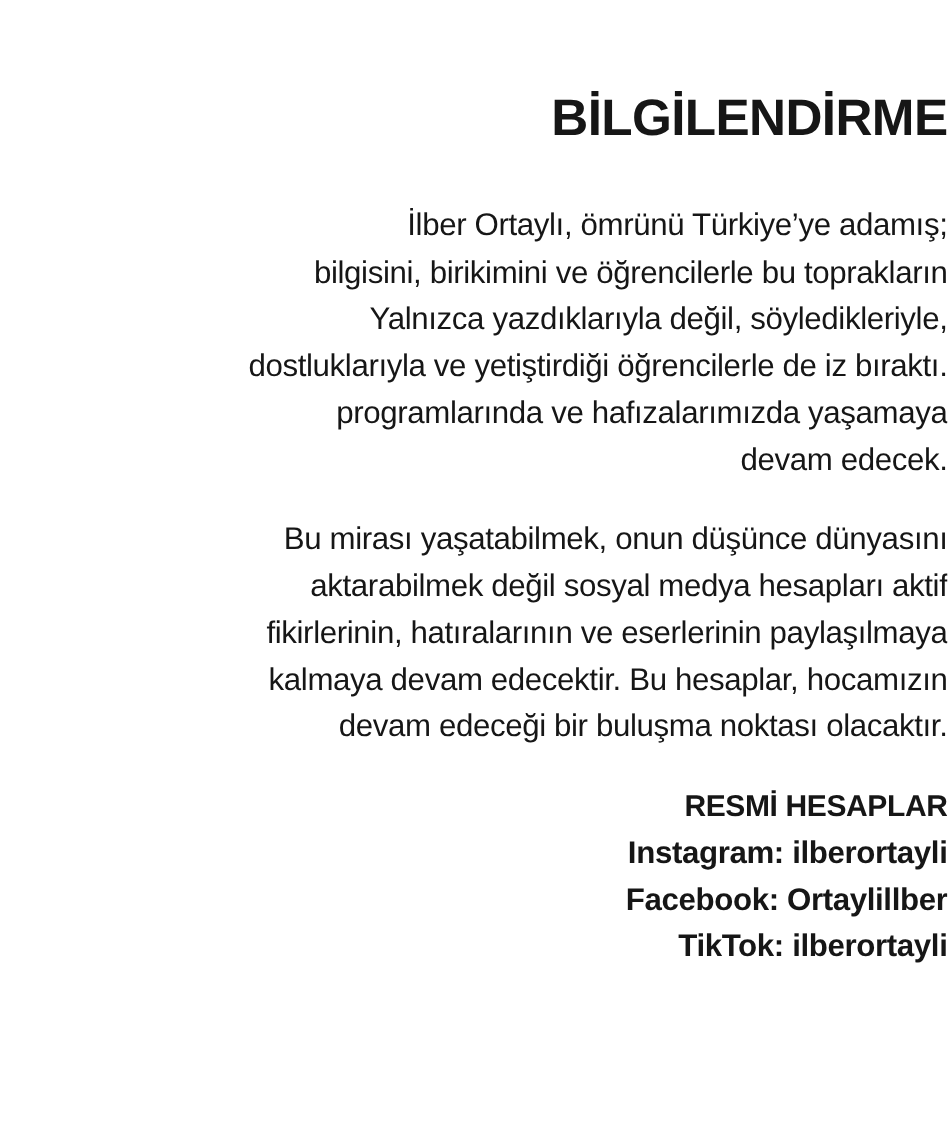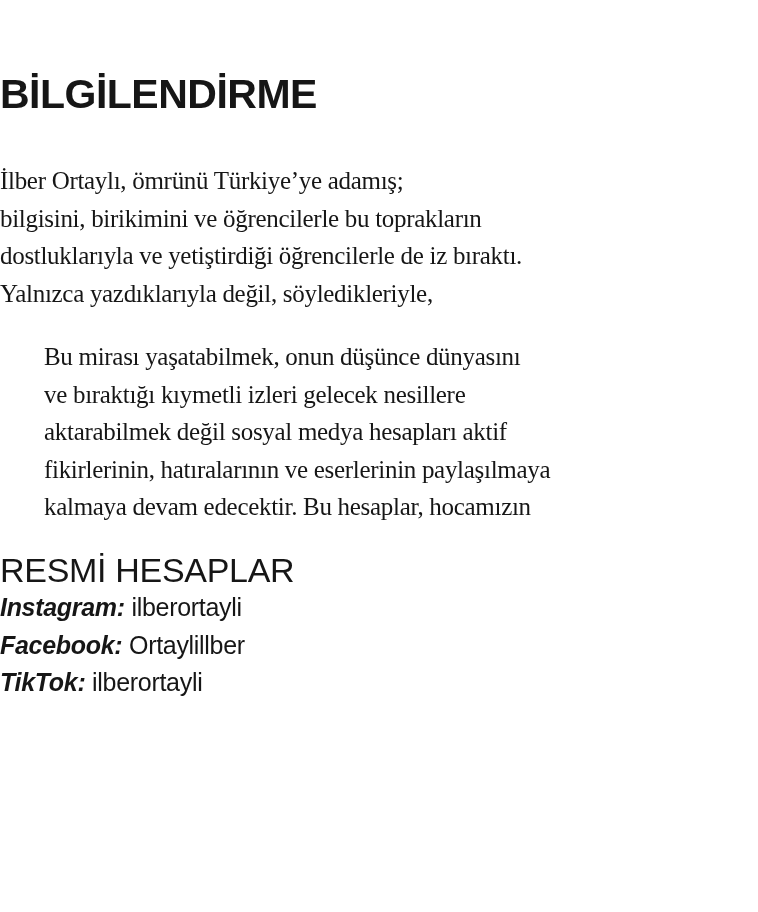--- a/index.html
+++ b/index.html
@@ -10,85 +10,85 @@
   .page {
     width: 758px;
     height: 912px;
     margin: 0 auto;
     background: #ffffff;
     color: #161616;
     font-family: "Liberation Sans", sans-serif;
     box-sizing: border-box;
     padding-top: 70px;
     overflow: hidden;
-    text-align: left;
+    text-align: right;
   }
   .title {
     font-size: 41px;
     font-weight: 800;
     letter-spacing: -0.5px;
     line-height: 48px;
     margin: 0 0 44px 0;
   }
   .para {
     margin: 0;
-    font-family: Liberation Serif, serif;
   }
   .para + .para {
     margin-top: 26px;
     padding-left: 44px;
   }
   .line {
     font-size: 25px;
     line-height: 37.5px;
     white-space: nowrap;
     letter-spacing: -0.3px;
   }
   .accounts {
     margin-top: 26px;
   }
   .accounts-heading {
-    font-size: 34px;
-    font-weight: 400;
+    font-size: 24px;
+    font-weight: 700;
     line-height: 37.5px;
     letter-spacing: -0.3px;
   }
   .account-row {
     font-size: 25px;
     line-height: 37.5px;
     letter-spacing: -0.3px;
   }
   .account-label {
     font-weight: 800;
-    font-style: italic;
   }
   .account-value {
-    font-weight: 400;
+    font-weight: 700;
   }
 </style>
 </head>
 <body>
 
 <div class="page">
 
   <h1 class="title">BİLGİLENDİRME</h1>
 
   <div class="para">
     <div class="line">İlber Ortaylı, ömrünü Türkiye’ye adamış;</div>
     <div class="line">bilgisini, birikimini ve öğrencilerle bu toprakların</div>
+    <div class="line">Yalnızca yazdıklarıyla değil, söyledikleriyle,</div>
     <div class="line">dostluklarıyla ve yetiştirdiği öğrencilerle de iz bıraktı.</div>
-    <div class="line">Yalnızca yazdıklarıyla değil, söyledikleriyle,</div>
+    <div class="line">programlarında ve hafızalarımızda yaşamaya</div>
+    <div class="line">devam edecek.</div>
   </div>
 
   <div class="para">
     <div class="line">Bu mirası yaşatabilmek, onun düşünce dünyasını</div>
-    <div class="line">ve bıraktığı kıymetli izleri gelecek nesillere</div>
     <div class="line">aktarabilmek değil sosyal medya hesapları aktif</div>
     <div class="line">fikirlerinin, hatıralarının ve eserlerinin paylaşılmaya</div>
     <div class="line">kalmaya devam edecektir. Bu hesaplar, hocamızın</div>
+    <div class="line">devam edeceği bir buluşma noktası olacaktır.</div>
   </div>
 
   <div class="accounts">
     <div class="accounts-heading">RESMİ HESAPLAR</div>
 
     <div class="account-row">
       <span class="account-label">Instagram:</span>
       <span class="account-value">ilberortayli</span>
     </div>
 

